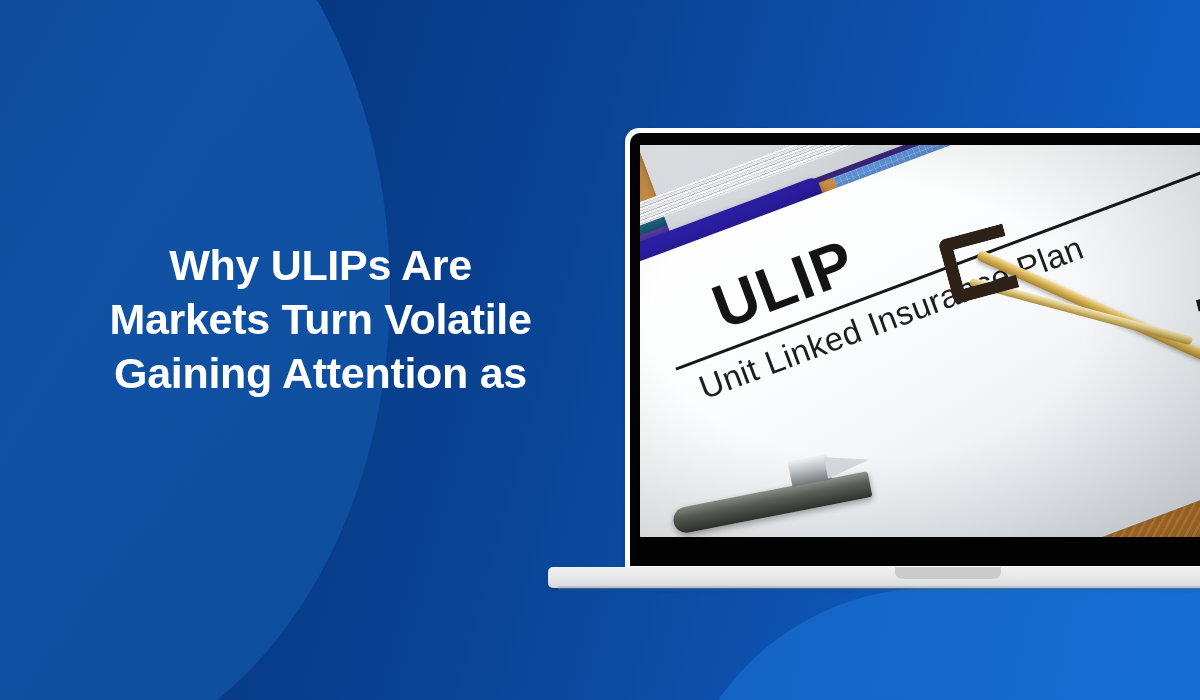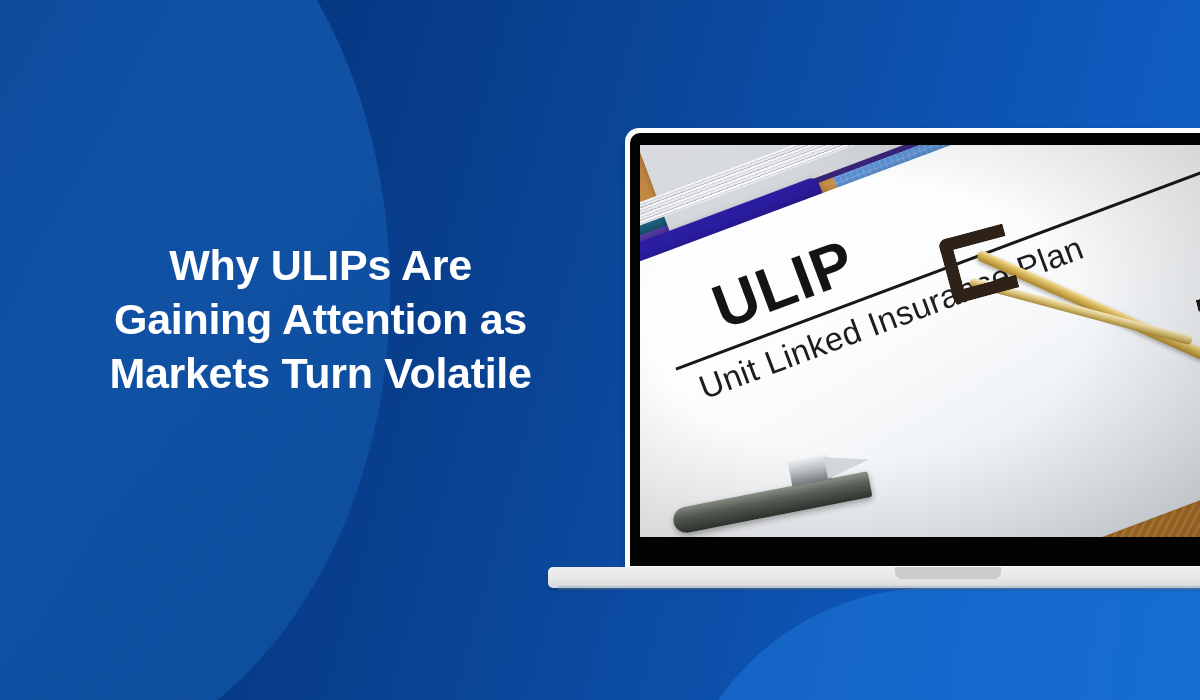--- a/index.html
+++ b/index.html
@@ -348,22 +348,22 @@
 </head>
 <body>
 
 <div class="banner">
 
   <div class="blob-left"></div>
   <div class="blob-bottom-right"></div>
 
   <div class="headline">
     <span class="ln">Why ULIPs Are</span>
+    <span class="ln">Markets Turn Volatile</span>
     <span class="ln">Gaining Attention as</span>
-    <span class="ln">Markets Turn Volatile</span>
   </div>
 
   <div class="laptop">
 
     <div class="laptop-lid"></div>
     <div class="laptop-bezel"></div>
 
     <div class="laptop-screen">
       <div class="photo">
 

